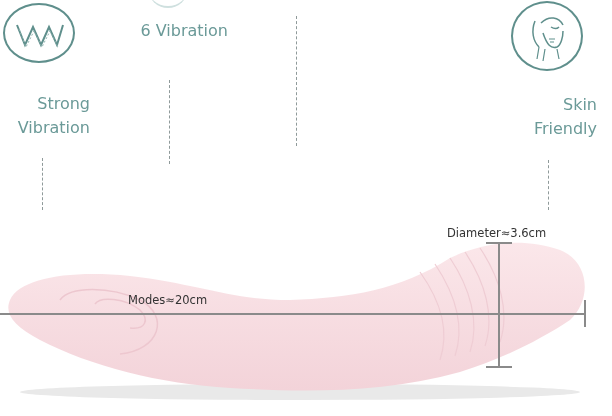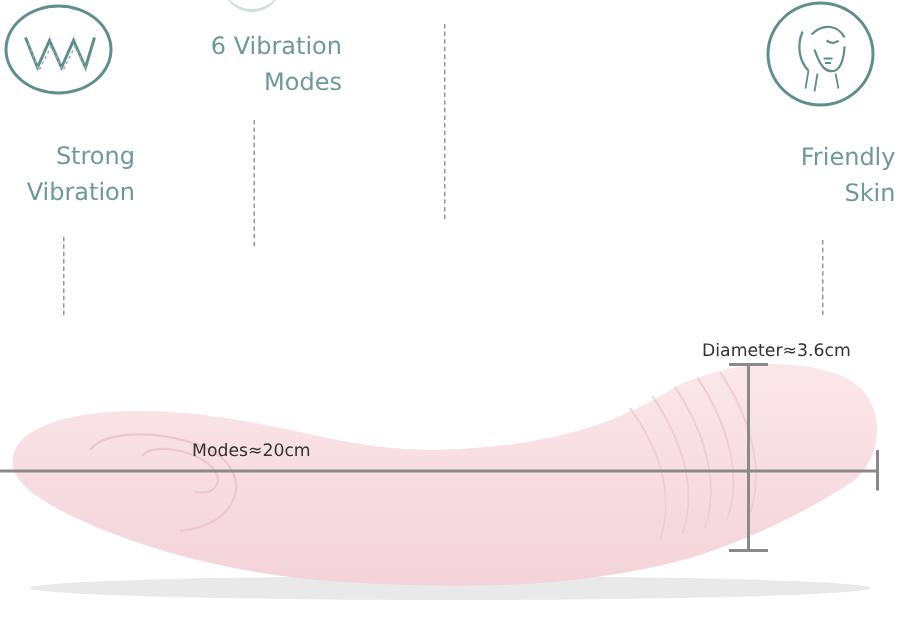--- a/index.html
+++ b/index.html
@@ -29,31 +29,30 @@
     <path d="M28 20 C36 12 46 14 50 22" fill="none" stroke="#5f8f8c" stroke-width="1.5"></path>
     <path d="M38 24 C41 26 44 26 46 24" fill="none" stroke="#5f8f8c" stroke-width="1.5"></path>
     <path d="M30 30 C34 42 38 46 44 44 C48 42 50 34 50 28" fill="none" stroke="#5f8f8c" stroke-width="1.5"></path>
     <path d="M36 36 L42 36 M37 39 L41 39" stroke="#5f8f8c" stroke-width="1.2"></path>
     <path d="M26 44 L24 56 M32 46 L30 58 M44 46 L46 56" stroke="#5f8f8c" stroke-width="1.2"></path>
   </svg>
 </div>
 
 <div class="feature-label abs" style="left:108px; top:19px; width:120px;">
   <div>6 Vibration</div>
-  <div>Modes</div>
 </div>
 
 <div class="feature-label abs" style="left:-10px; top:92px; width:100px;">
   <div>Strong</div>
   <div>Vibration</div>
 </div>
 
 <div class="feature-label abs" style="left:497px; top:93px; width:100px;">
+  <div>Skin</div>
   <div>Friendly</div>
-  <div>Skin</div>
 </div>
 
 <div class="dash" style="left:42px; top:158px; height:52px;"></div>
 <div class="dash" style="left:169px; top:80px; height:84px;"></div>
 <div class="dash" style="left:296px; top:16px; height:130px;"></div>
 <div class="dash" style="left:548px; top:160px; height:50px;"></div>
 
 <svg class="abs" style="left:0; top:220px;" width="612" height="196" viewBox="0 220 612 196">
   <defs>
     <linearGradient id="pg" x1="0" y1="0" x2="0" y2="1">
@@ -74,13 +73,13 @@
   </g>
 </svg>
 
 <div class="line" style="left:0; top:313px; width:584px; height:1.5px;"></div>
 <div class="line" style="left:584px; top:300px; width:1.5px; height:27px;"></div>
 <div class="line" style="left:498px; top:242px; width:1.5px; height:124px;"></div>
 <div class="line" style="left:486px; top:242px; width:26px; height:1.5px;"></div>
 <div class="line" style="left:486px; top:366px; width:26px; height:1.5px;"></div>
 
 <div class="dim-text" style="left:128px; top:293px;">Modes≈20cm</div>
-<div class="dim-text" style="left:468px; top:226px;">Diameter≈3.6cm</div>
+<div class="dim-text" style="left:447px; top:226px;">Diameter≈3.6cm</div>
 
 </body></html>

